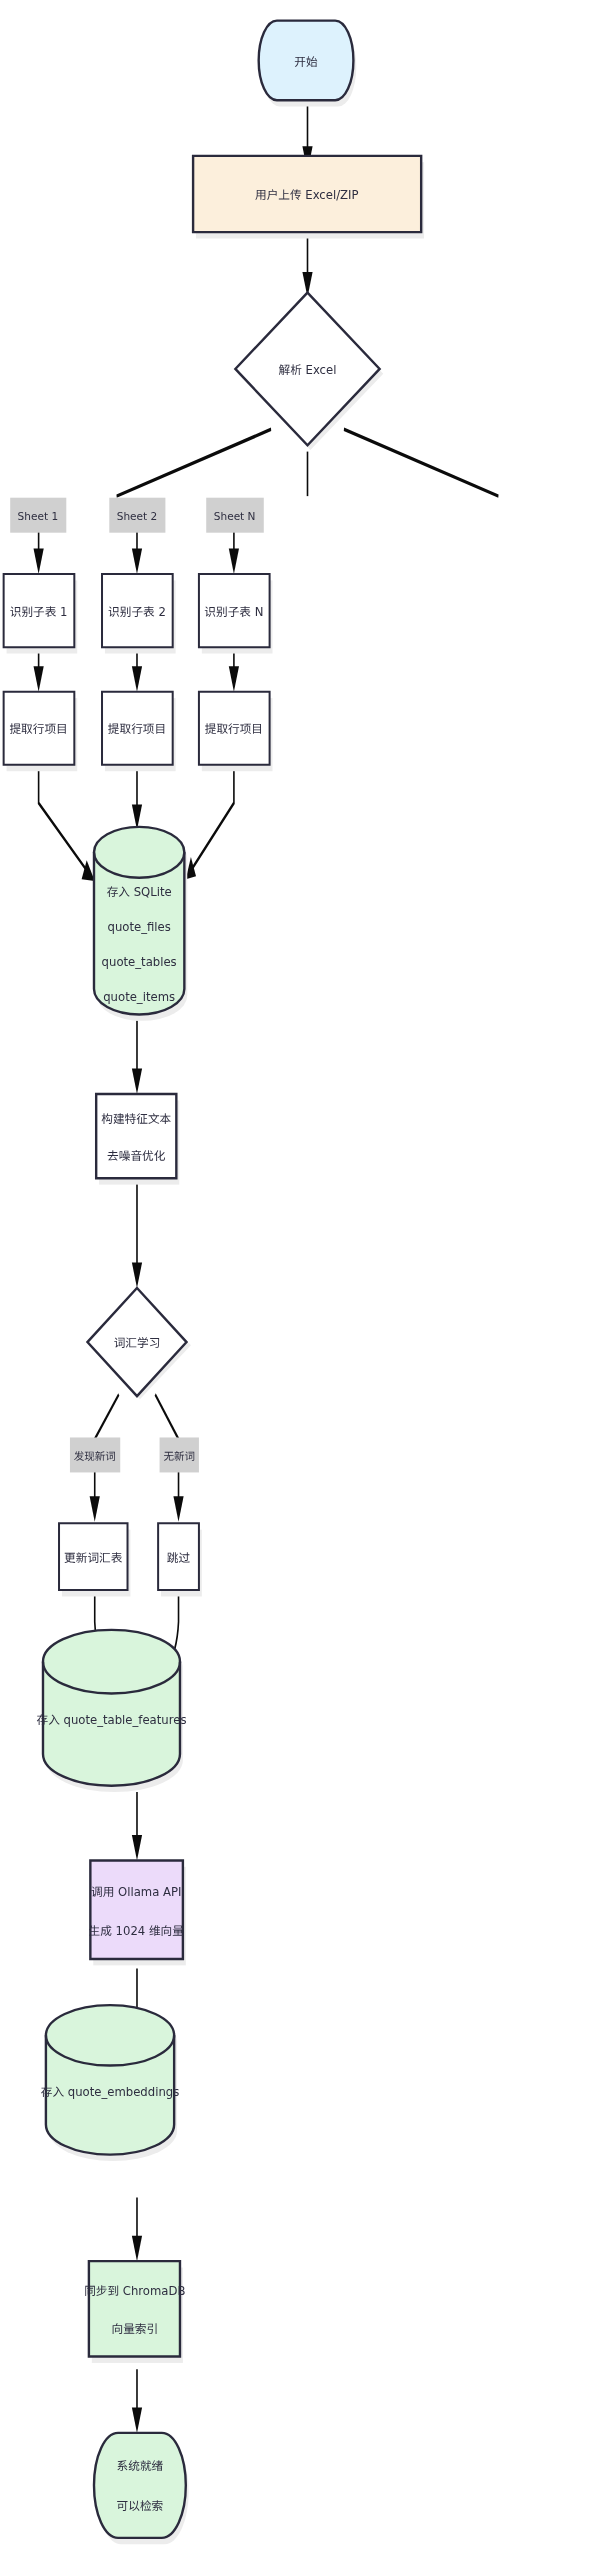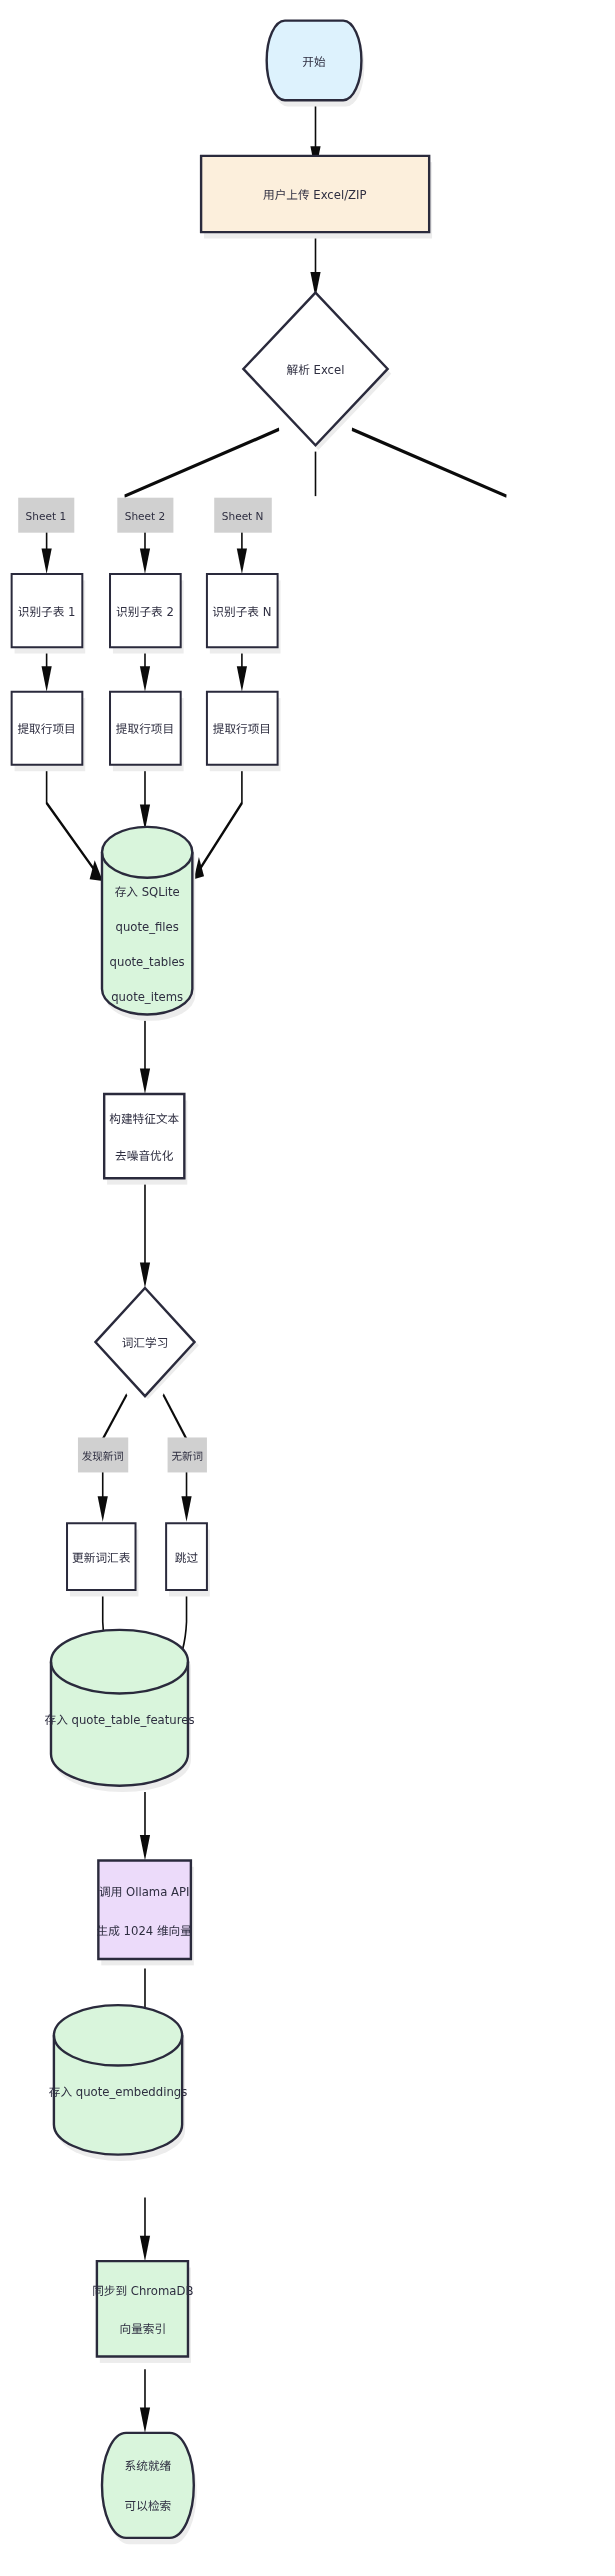--- a/index.html
+++ b/index.html
@@ -44,21 +44,21 @@
     font-size:14.5px;
     text-anchor:middle;
     dominant-baseline:middle;
     white-space:pre;
   }
   .shadow{fill:#ececec;stroke:none;}
 </style>
 </head>
 <body>
 
-<div id="flow-root" style="width: 603px; height: 2576px; margin-left: 8px;">
+<div id="flow-root" style="width: 603px; height: 2576px;">
   <svg id="flow-svg" viewBox="0 0 844 1620" xmlns="http://www.w3.org/2000/svg" preserveAspectRatio="none" width="615" height="2576">
 
     <g>
 
       <g>
         <path class="edge-line" d="M422,63 L422,98"></path>
         <path class="edge-head" d="M422,108 L415,92 L429,92 Z"></path>
       </g>
 
       <g>

